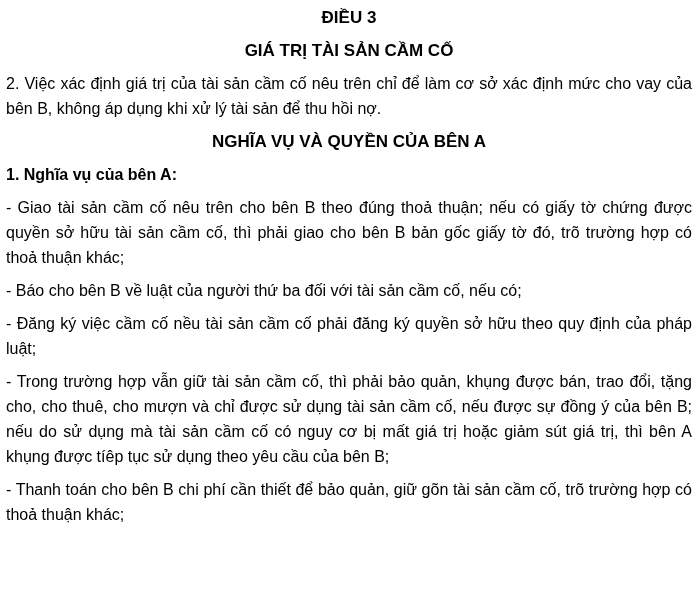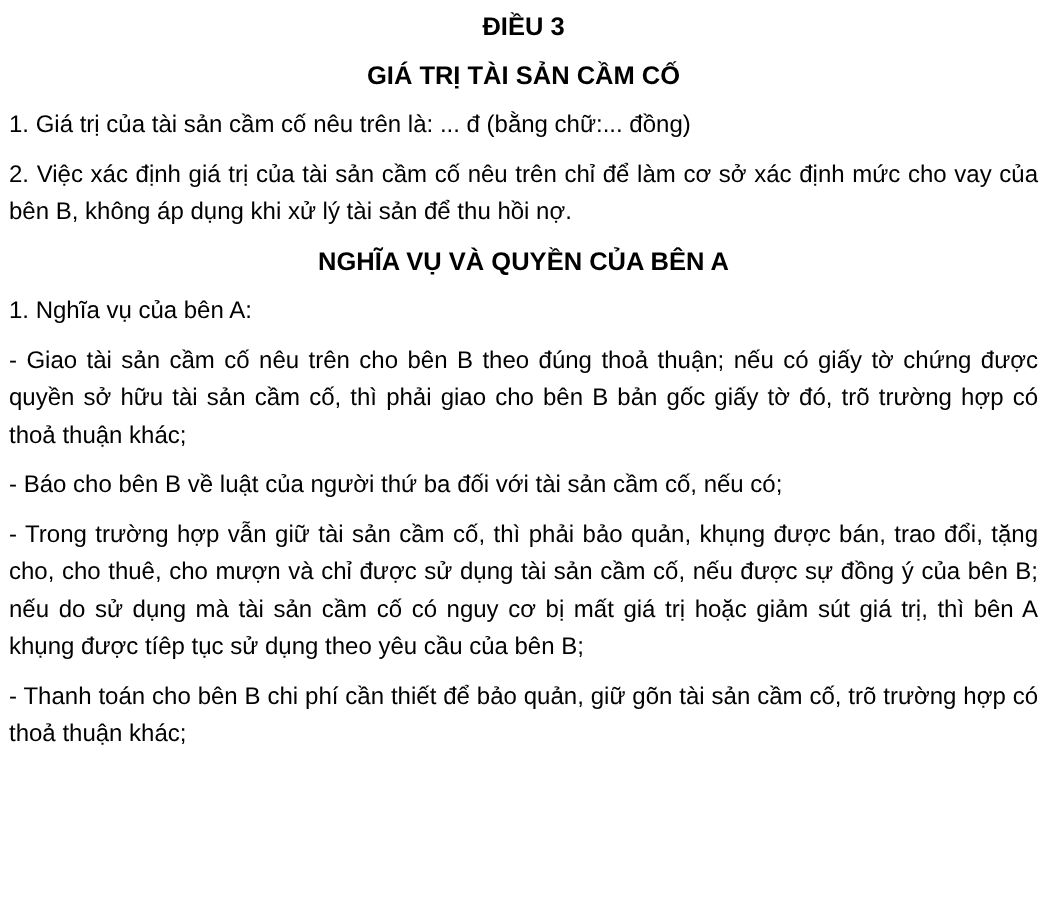--- a/index.html
+++ b/index.html
@@ -25,44 +25,44 @@
     line-height: 25px;
     margin: 0 0 8px 0;
   }
   .clause {
     font-size: 16px;
     line-height: 25px;
     text-align: justify;
     margin: 0 0 8px 0;
   }
   .clause-lead {
-    font-weight: 400;
+    font-weight: 700;
     text-align: left;
   }
 </style>
 </head>
 <body>
 
 <div class="page">
 
   <div class="article-heading">ĐIỀU 3</div>
 
   <div class="article-heading">GIÁ TRỊ TÀI SẢN CẦM CỐ</div>
 
-  <p class="clause">1. Giá trị của tài sản cầm cố nêu trên là: ... đ (bằng chữ:... đồng)</p>
 
   <p class="clause">2. Việc xác định giá trị của tài sản cầm cố nêu trên chỉ để làm cơ sở xác định mức cho vay của bên B, không áp dụng khi xử lý tài sản để thu hồi nợ.</p>
 
 
   <div class="article-heading">NGHĨA VỤ VÀ QUYỀN CỦA BÊN A</div>
 
   <p class="clause clause-lead">1. Nghĩa vụ của bên A:</p>
 
   <p class="clause">- Giao tài sản cầm cố nêu trên cho bên B theo đúng thoả thuận; nếu có giấy tờ chứng được quyền sở hữu tài sản cầm cố, thì phải giao cho bên B bản gốc giấy tờ đó, trõ trường hợp có thoả thuận khác;</p>
 
   <p class="clause">- Báo cho bên B về luật của người thứ ba đối với tài sản cầm cố, nếu có;</p>
 
+  <p class="clause">- Đăng ký việc cầm cố nều tài sản cầm cố phải đăng ký quyền sở hữu theo quy định của pháp luật;</p>
 
   <p class="clause">- Trong trường hợp vẫn giữ tài sản cầm cố, thì phải bảo quản, khụng được bán, trao đổi, tặng cho, cho thuê, cho mượn và chỉ được sử dụng tài sản cầm cố, nếu được sự đồng ý của bên B; nếu do sử dụng mà tài sản cầm cố có nguy cơ bị mất giá trị hoặc giảm sút giá trị, thì bên A khụng được tíêp tục sử dụng theo yêu cầu của bên B;</p>
 
   <p class="clause">- Thanh toán cho bên B chi phí cần thiết để bảo quản, giữ gõn tài sản cầm cố, trõ trường hợp có thoả thuận khác;</p>
 
 </div>
 
 </body></html>

